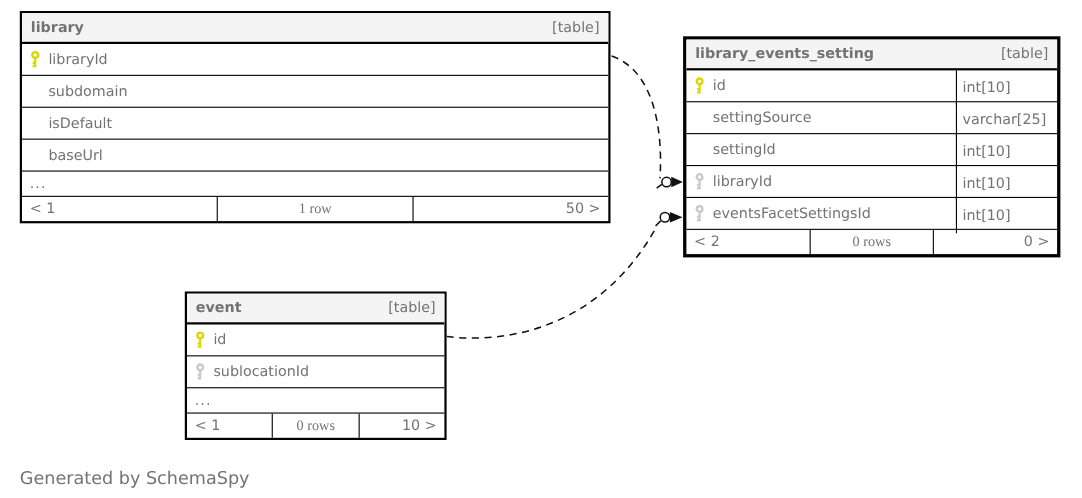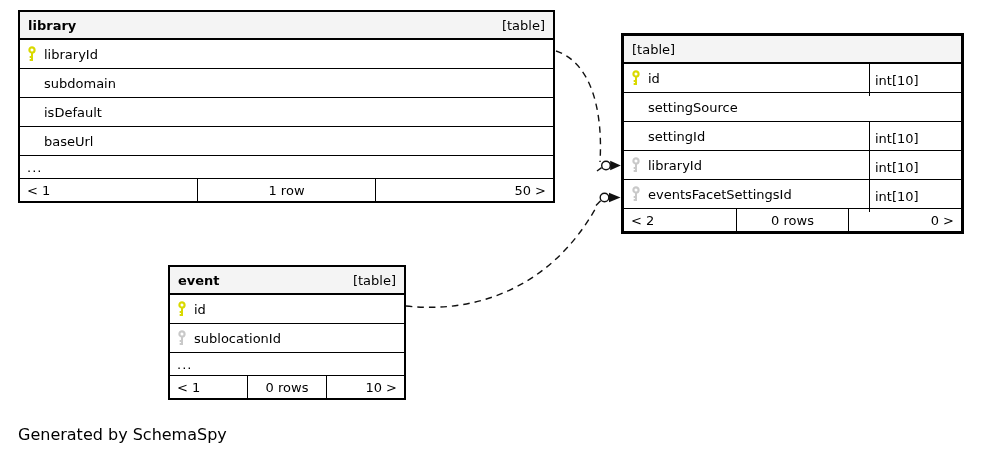--- a/index.html
+++ b/index.html
@@ -4,21 +4,21 @@
 <style>
   * { box-sizing: border-box; margin: 0; padding: 0; }
   html, body { background: #ffffff; }
   .canvas {
     position: relative;
     width: 984px;
     height: 453px;
     background: #ffffff;
     font-family: "DejaVu Sans", "Liberation Sans", sans-serif;
     font-size: 13px;
-    color: #000000;
+    color: #737373;
     overflow: hidden;
   }
   .connector-layer {
     position: absolute;
     left: 0; top: 0;
     width: 984px; height: 453px;
     z-index: 1;
   }
   .tbl {
     position: absolute;
@@ -84,21 +84,21 @@
     align-items: stretch;
     height: 22px;
   }
   #tbl-library .pager, #tbl-event .pager { height: 22px; }
   .pg-cell {
     flex: 1;
     display: flex;
     align-items: center;
     padding: 0 7px;
   }
-  .pg-center { justify-content: center; border-left: 1px solid #000; }
+  .pg-center { justify-content: center; border-left: 1px solid #000; font-family: Liberation Serif, serif; }
   .pg-right { justify-content: flex-end; border-left: 1px solid #000; }
 
   .key-icon { display: block; }
 
   .footer-note {
     position: absolute;
     left: 18px;
     top: 425px;
     font-size: 16px;
     z-index: 2;
@@ -163,39 +163,41 @@
     <div class="ellipsis-row">...</div>
     <div class="pager">
       <span class="pg-cell pg-left">&lt; 1</span>
       <span class="pg-cell pg-center">1 row</span>
       <span class="pg-cell pg-right">50 &gt;</span>
     </div>
   </div>
 
   <div class="tbl" id="tbl-les">
     <div class="tbl-header">
+      <span class="tbl-name">library_events_setting</span>
       <span class="tbl-badge">[table]</span>
     </div>
     <div class="col-row">
       <div class="col-main">
         <span class="key-slot">
           <svg class="key-icon" width="10" height="16" viewBox="0 0 12 19">
             <circle cx="6" cy="4.6" r="3.1" fill="none" stroke="#d9d900" stroke-width="2.6"></circle>
             <path d="M6 8 V18 M6 13.2 H3.2 M6 16.8 H3.2" fill="none" stroke="#d9d900" stroke-width="2.4"></path>
           </svg>
         </span>
         <span>id</span>
       </div>
       <span class="col-type">int[10]</span>
     </div>
     <div class="col-row">
       <div class="col-main">
         <span class="key-slot"></span>
         <span>settingSource</span>
       </div>
+      <span class="col-type">varchar[25]</span>
     </div>
     <div class="col-row">
       <div class="col-main">
         <span class="key-slot"></span>
         <span>settingId</span>
       </div>
       <span class="col-type">int[10]</span>
     </div>
     <div class="col-row">
       <div class="col-main">

